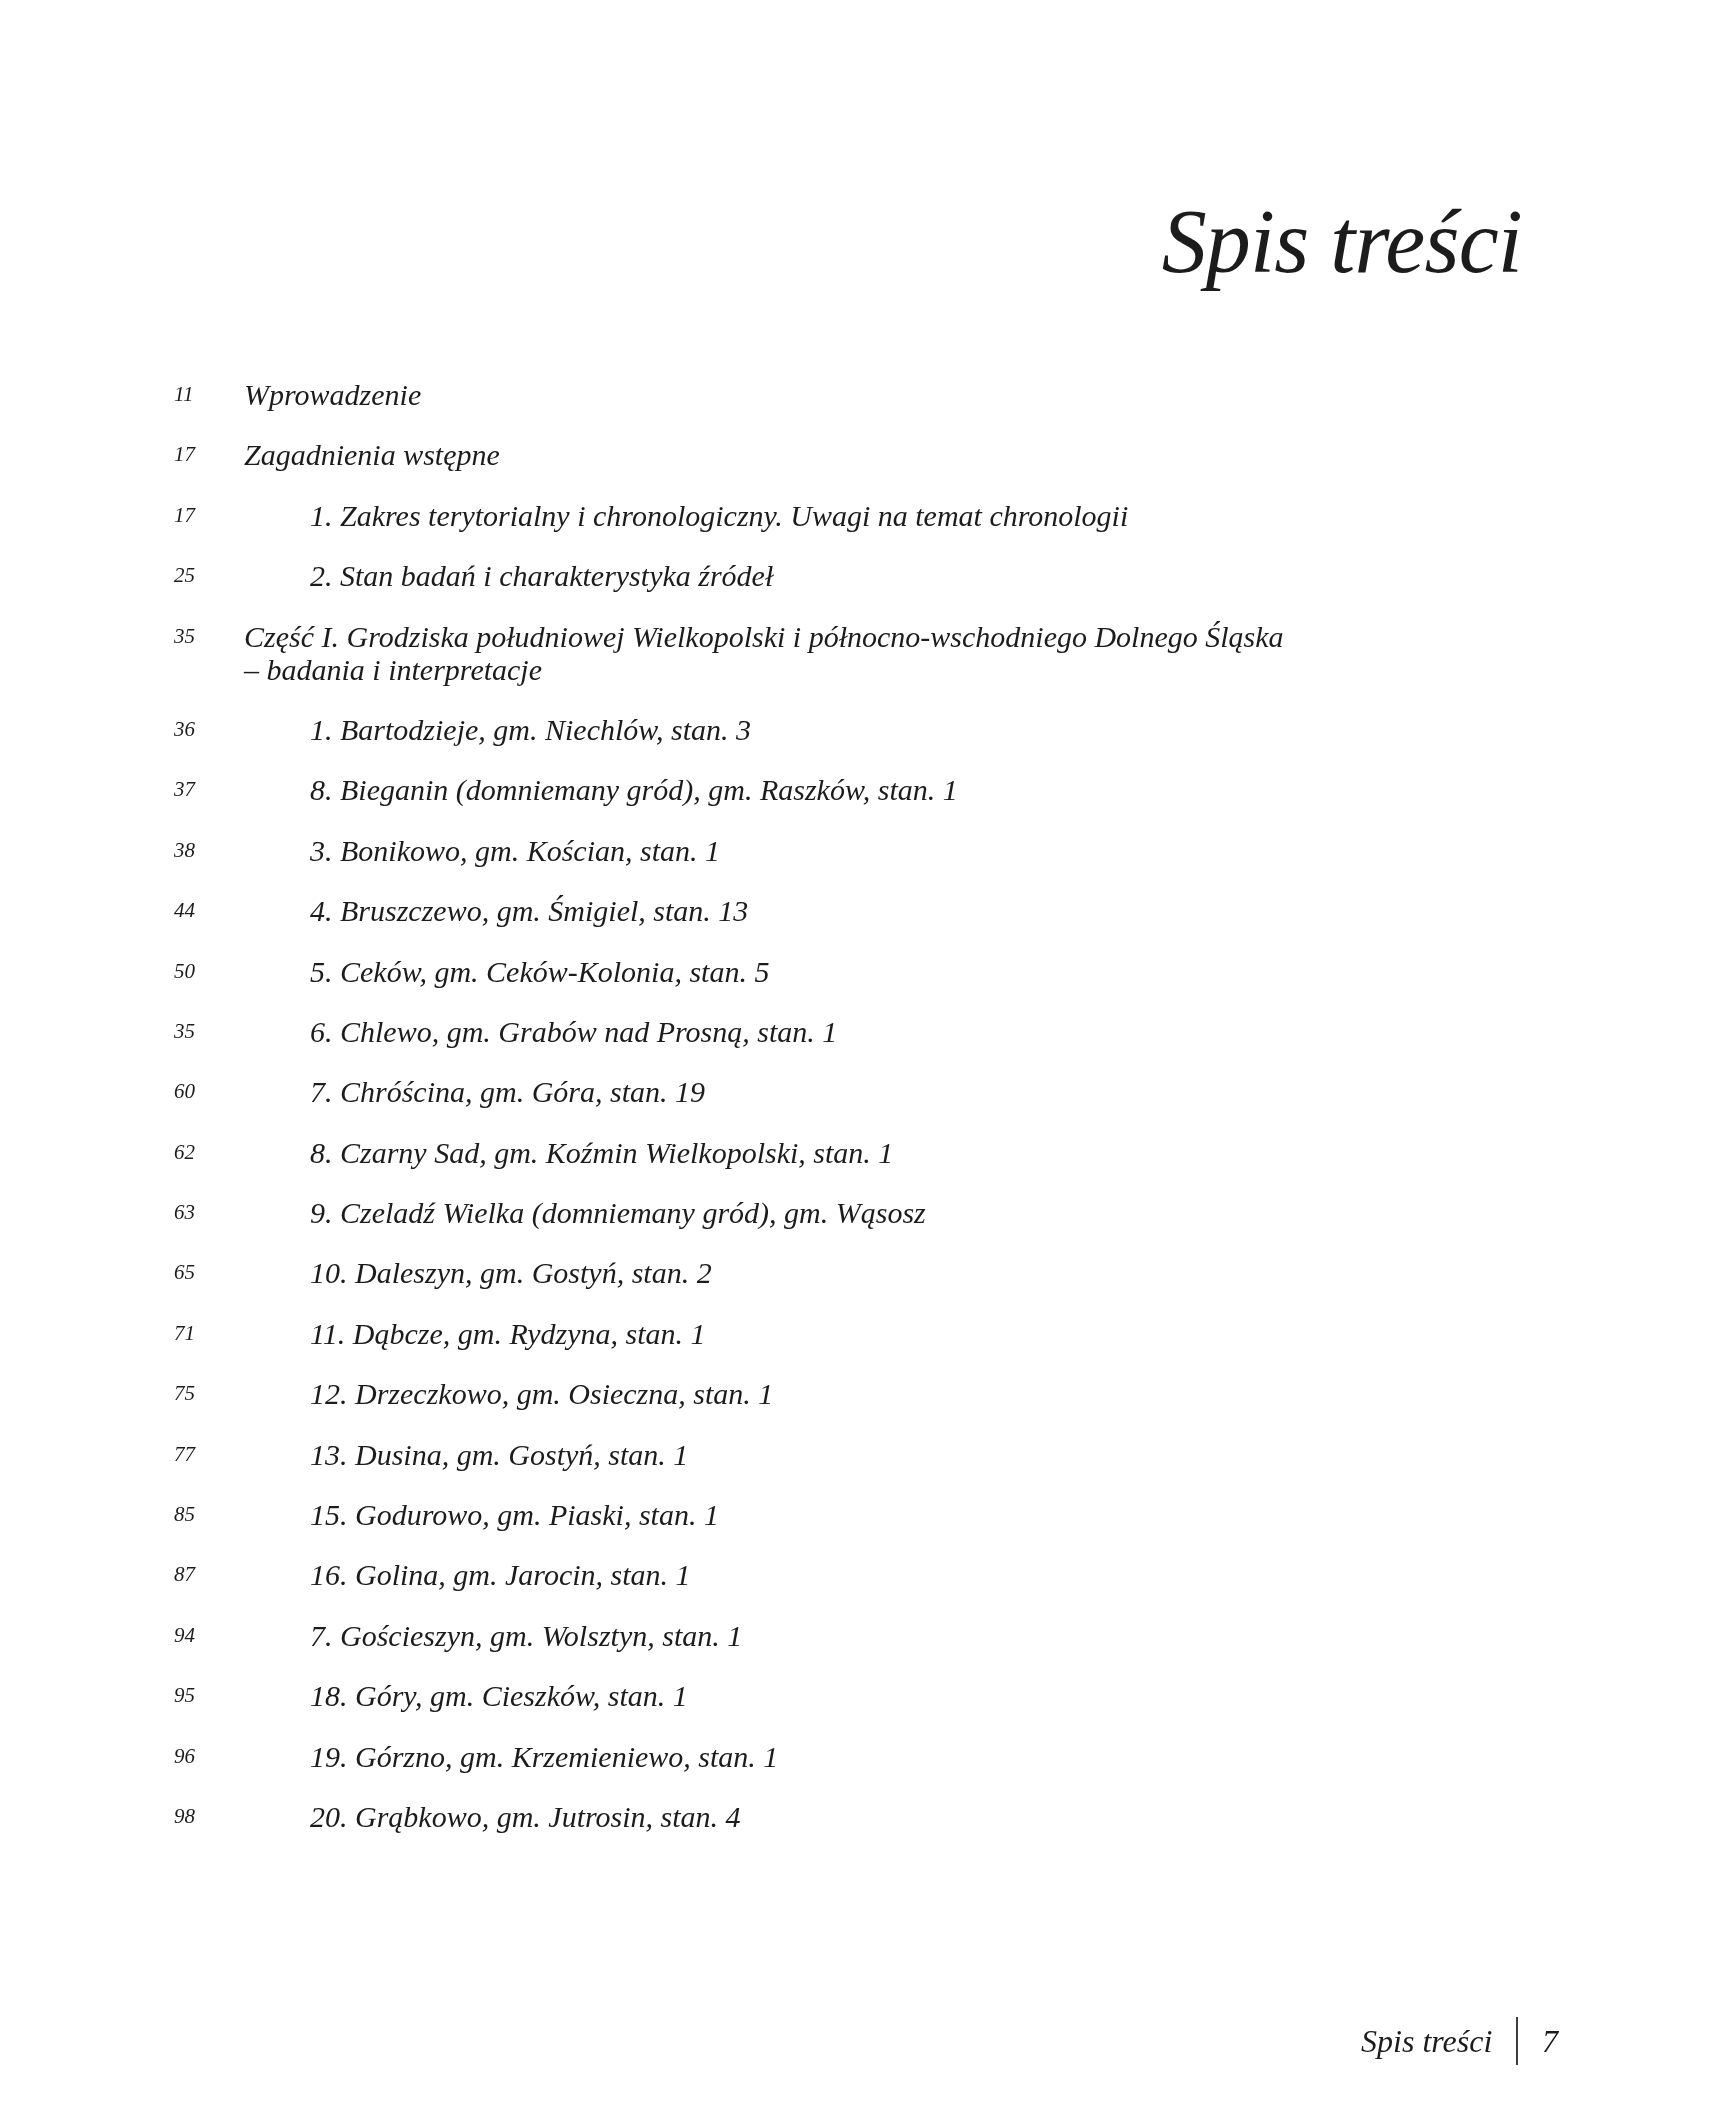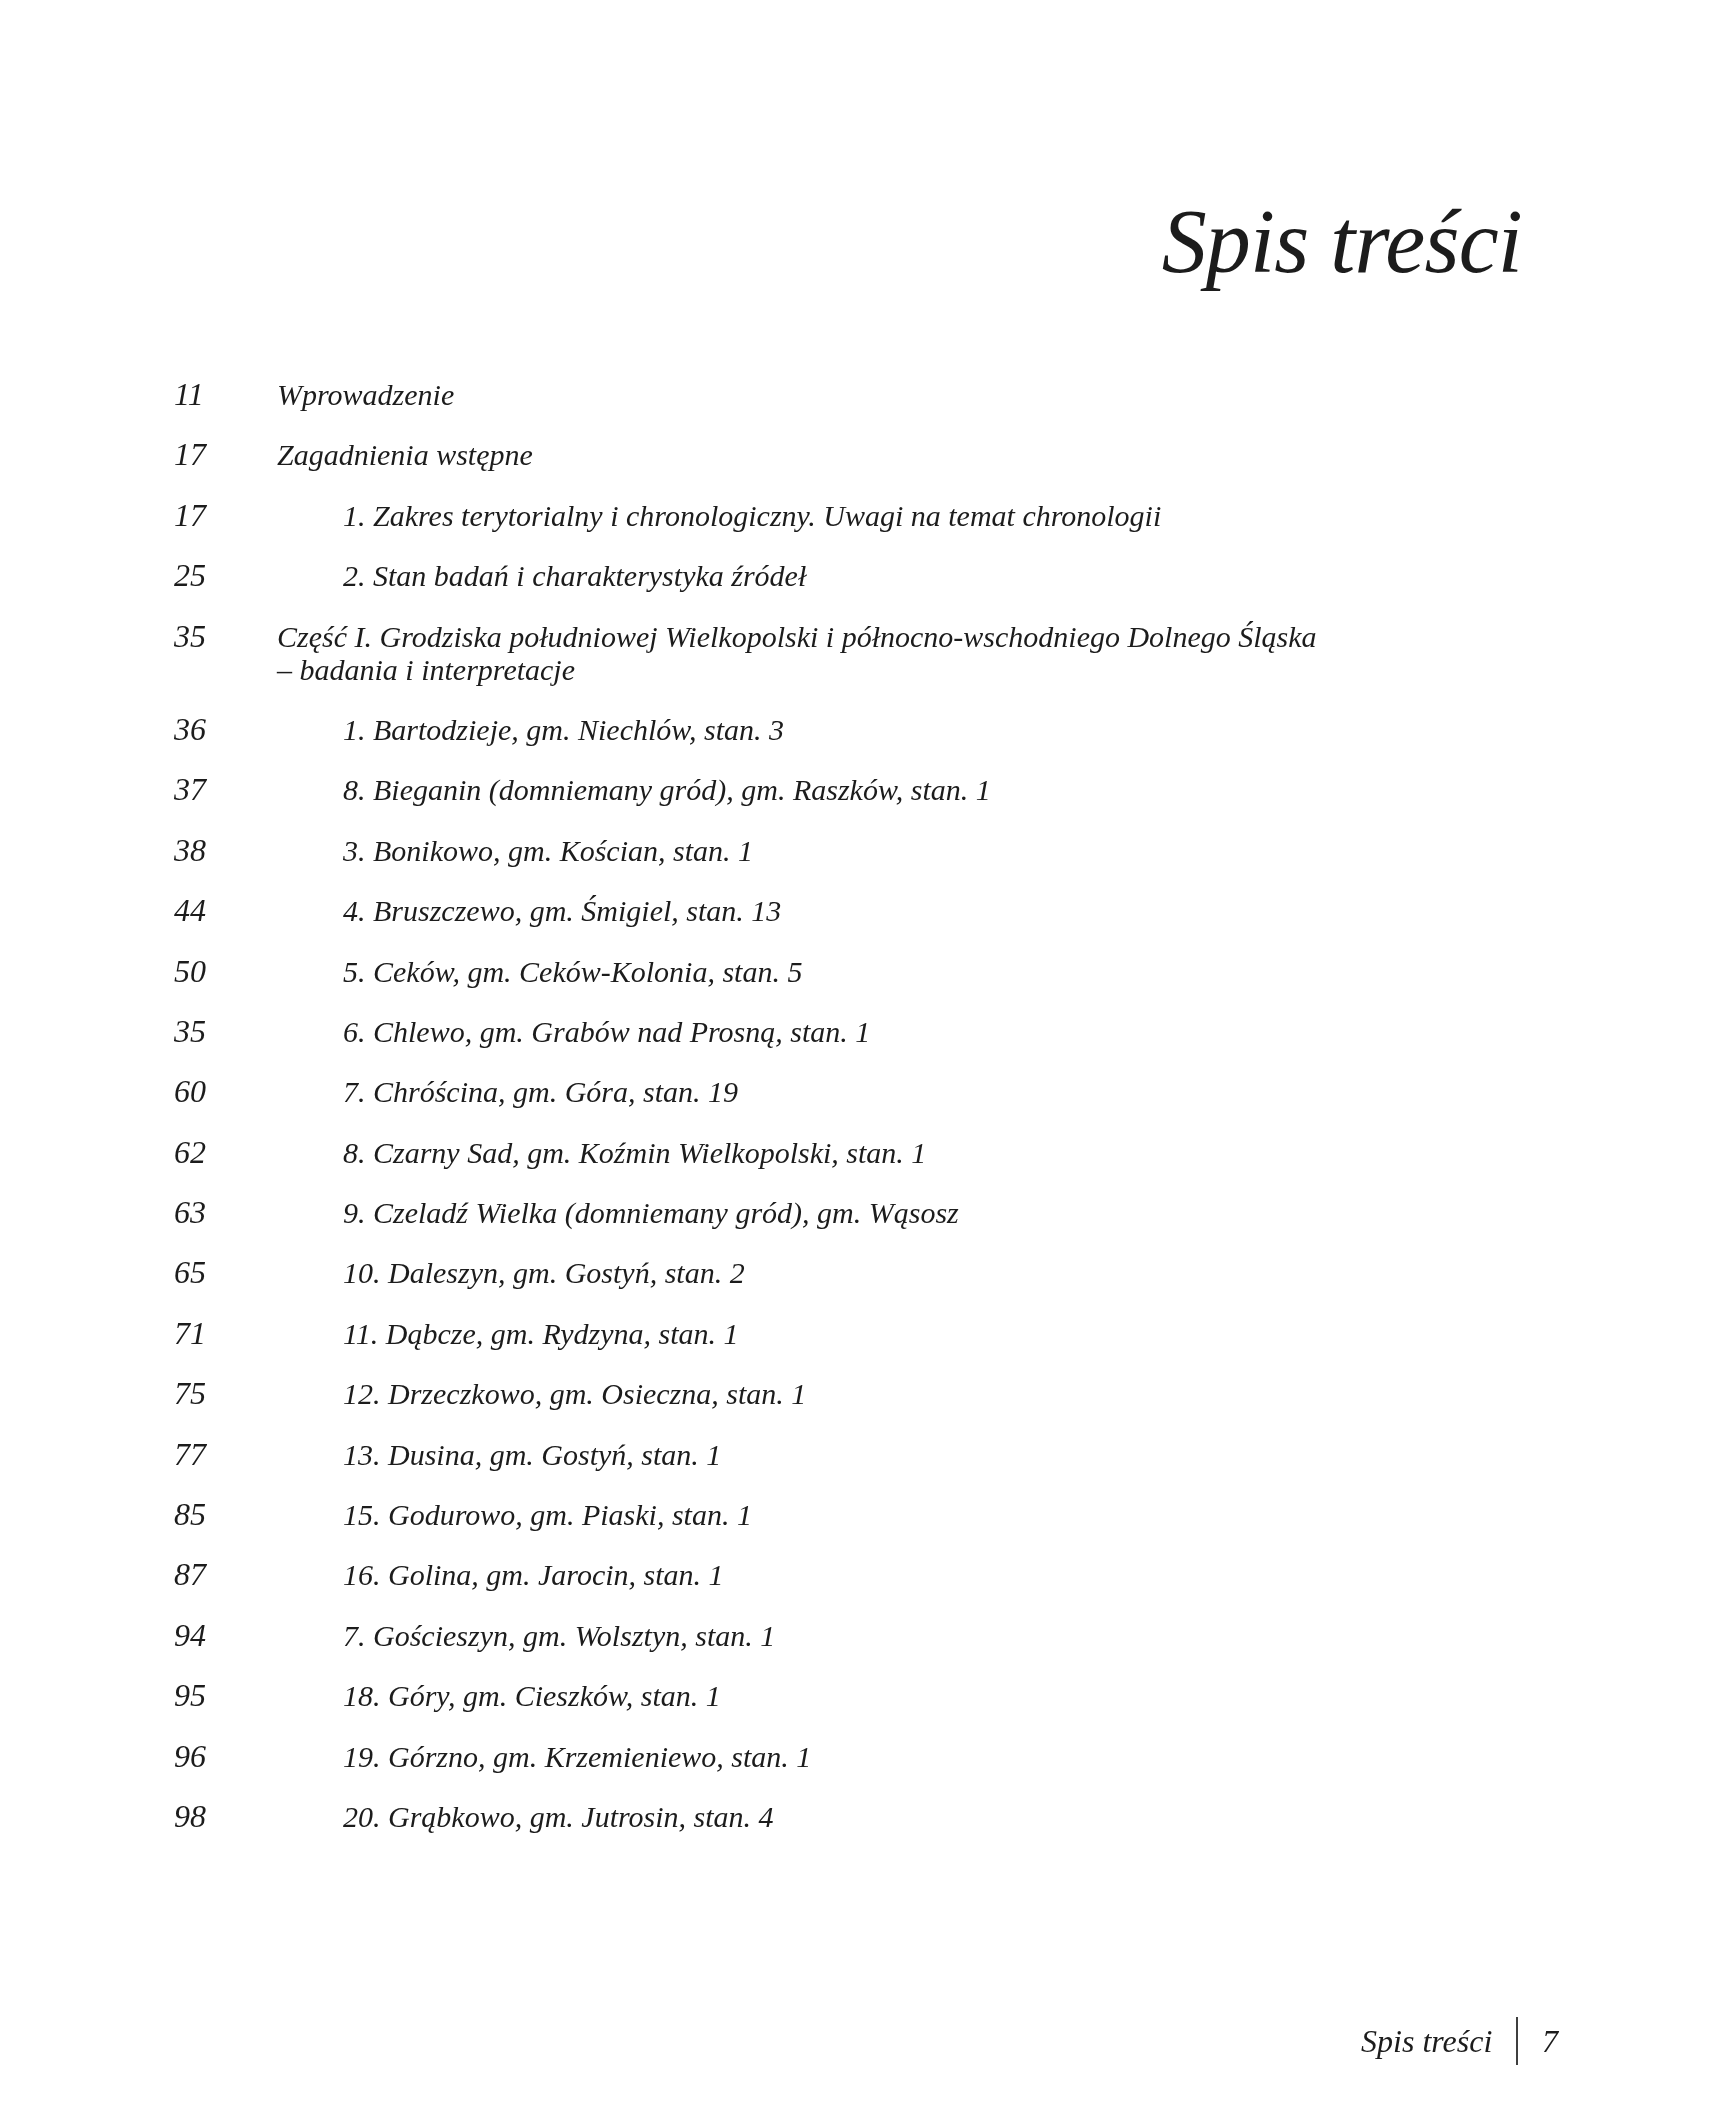--- a/index.html
+++ b/index.html
@@ -29,23 +29,23 @@
   .toc-row {
     display: flex;
     align-items: flex-start;
     font-size: 30px;
     line-height: 33px;
     margin-bottom: 27.4px;
   }
   .toc-num {
     flex: 0 0 70px;
     width: 70px;
-    font-size: 32px;
+    font-size: 21px;
   }
-  .toc-label { flex: 1; margin-left: 33px; }
+  .toc-label { flex: 1; }
   .toc-row.level-1 .toc-label { padding-left: 66px; }
   .toc-label .wrap-line { display: block; }
   .page-footer {
     position: absolute;
     top: 2017px; right: 177px;
     display: flex;
     align-items: center;
     font-size: 32px;
     line-height: 1;
     white-space: nowrap;

